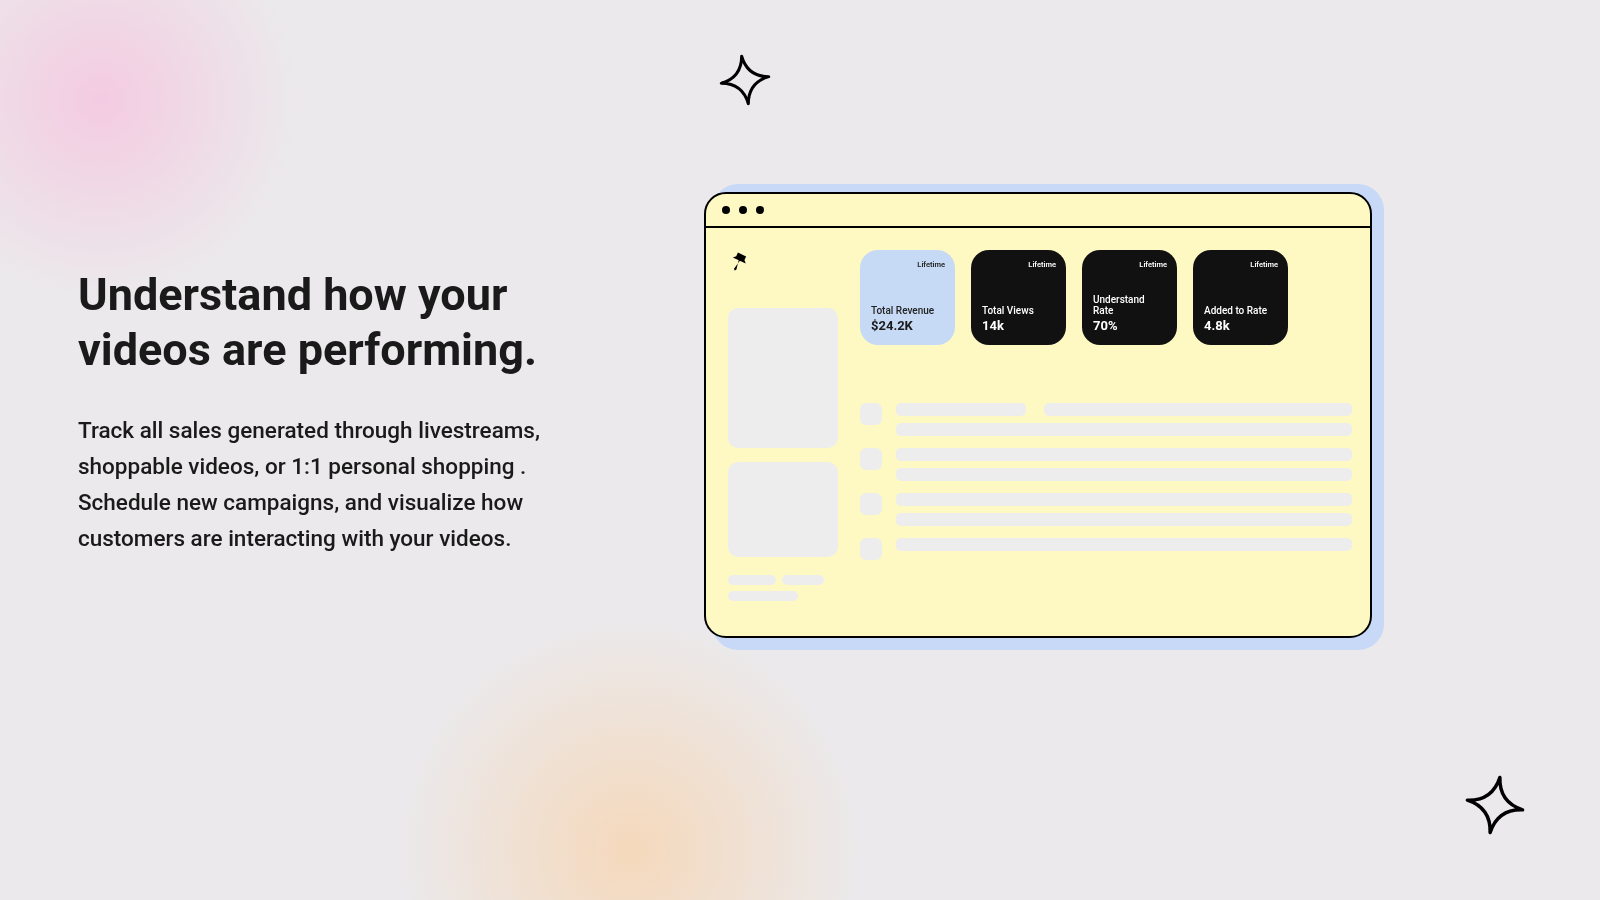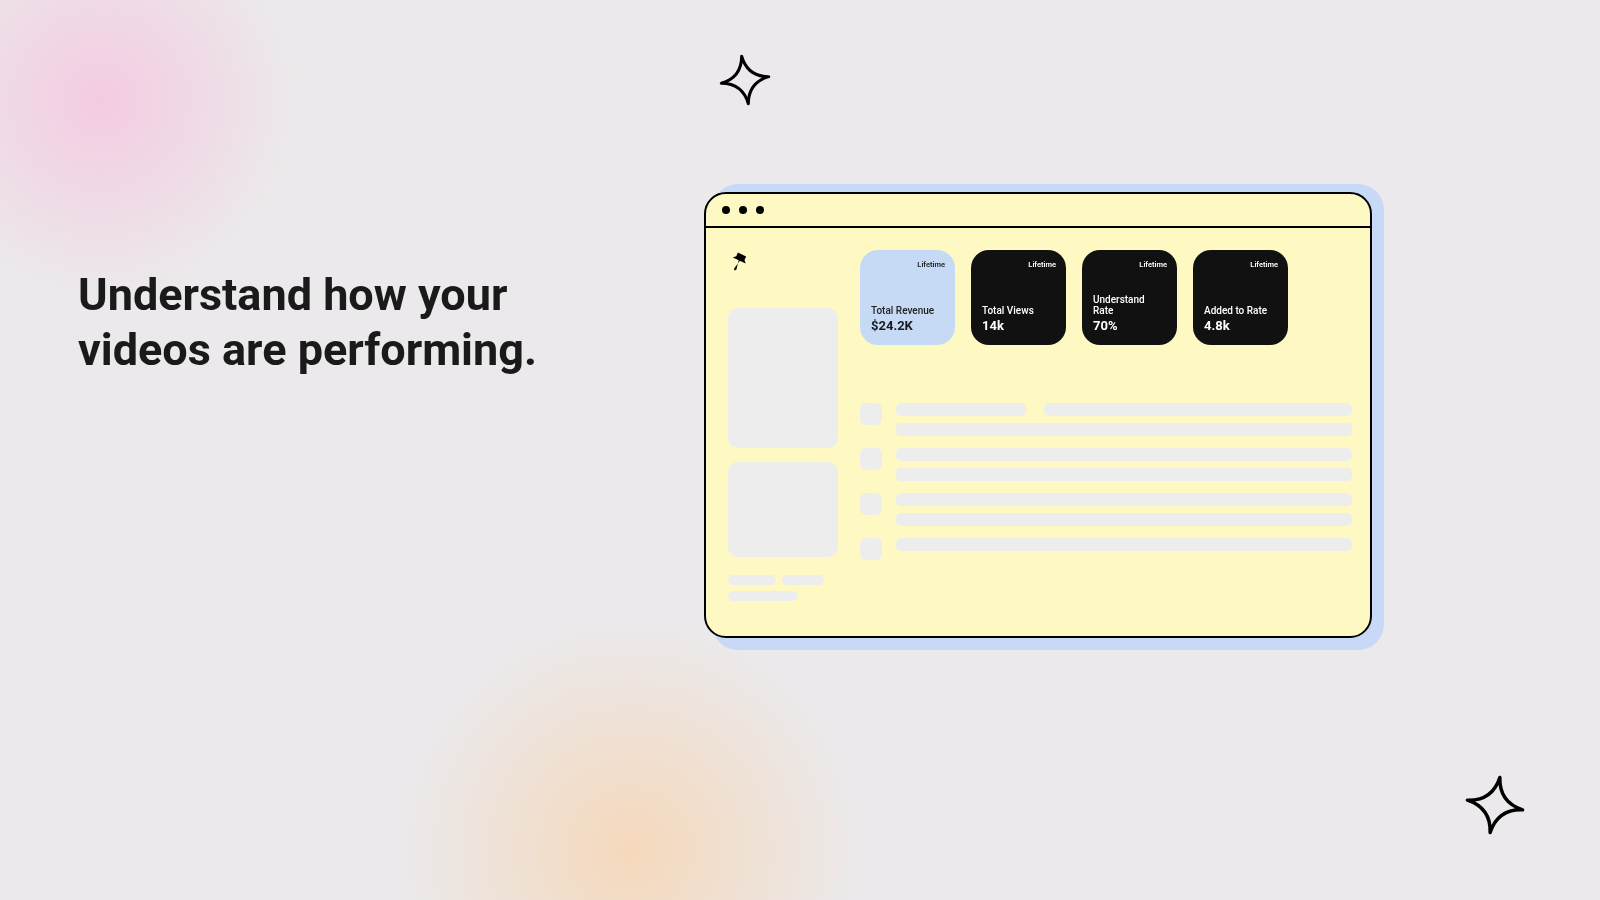--- a/index.html
+++ b/index.html
@@ -132,20 +132,21 @@
 
 <svg class="sparkle sparkle-top" viewBox="0 0 60 60">
   <path d="M30 6 C 32 20, 40 28, 54 30 C 40 32, 32 40, 30 54 C 28 40, 20 32, 6 30 C 20 28, 28 20, 30 6 Z" transform="rotate(-8 30 30)"></path>
 </svg>
 <svg class="sparkle sparkle-bottom" viewBox="0 0 60 60">
   <path d="M30 6 C 32 20, 40 28, 54 30 C 40 32, 32 40, 30 54 C 28 40, 20 32, 6 30 C 20 28, 28 20, 30 6 Z" transform="rotate(10 30 30)"></path>
 </svg>
 
 <div class="text-block">
   <div class="heading">Understand how your videos are performing.</div>
+  <div class="body">Track all sales generated through livestreams, shoppable videos, or 1:1 personal shopping . Schedule new campaigns, and visualize how customers are interacting with your videos.</div>
 </div>
 
 <div class="window-wrap">
   <div class="window-shadow"></div>
   <div class="window">
     <div class="titlebar">
       <div class="dot"></div>
       <div class="dot"></div>
       <div class="dot"></div>
     </div>

